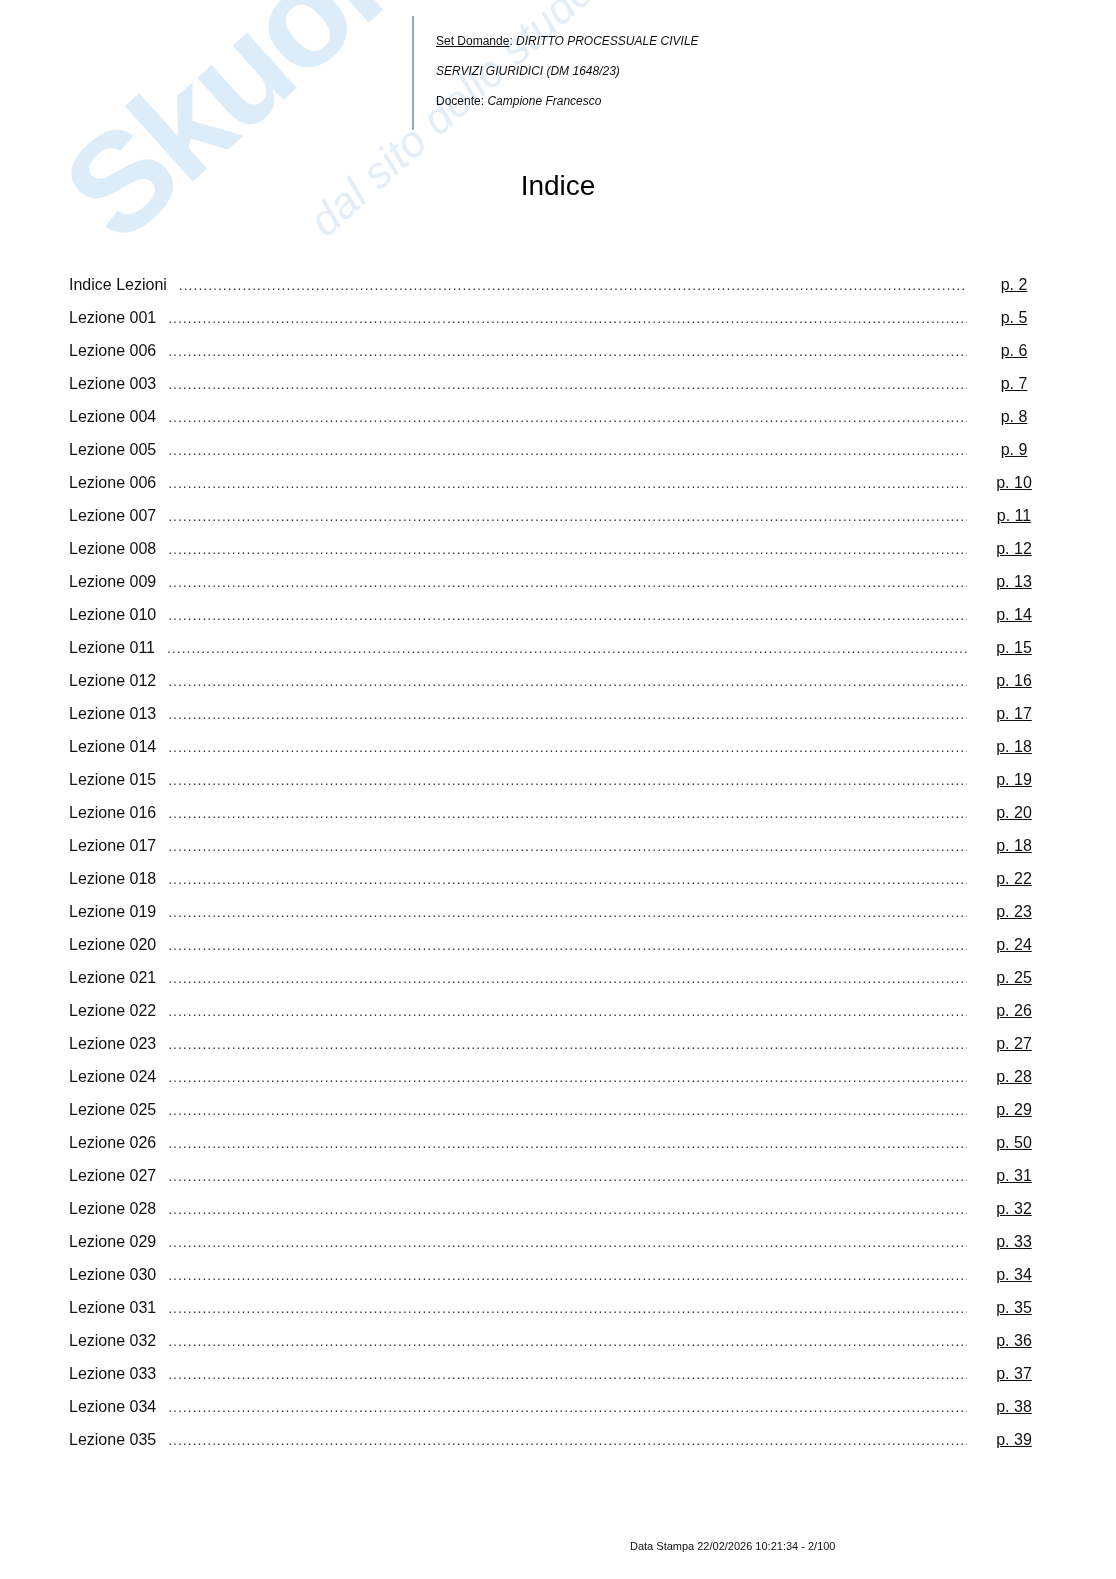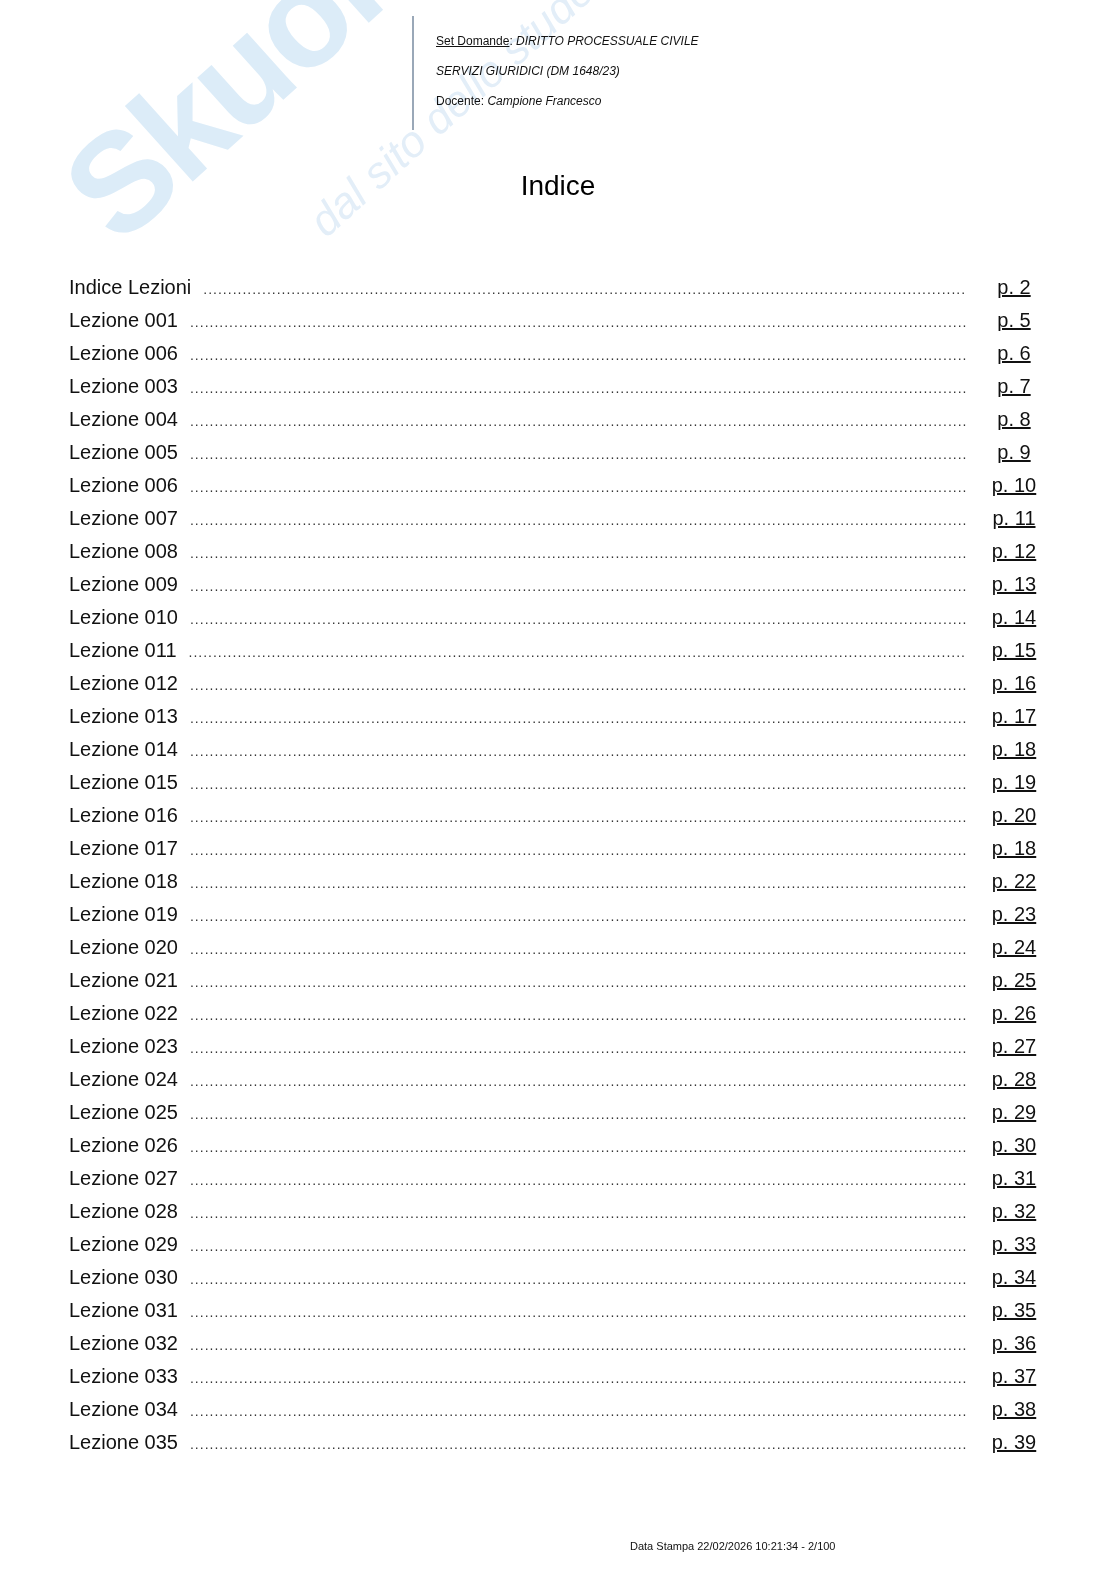--- a/index.html
+++ b/index.html
@@ -7,21 +7,21 @@
   .watermark { position: absolute; left: 10px; top: 40px; width: 520px; height: 420px; pointer-events: none; }
   .wm-rot { position: absolute; left: 30px; top: 120px; transform: rotate(-42deg); transform-origin: left top; }
   .wm-main { font-family: "Liberation Sans", sans-serif; font-weight: bold; font-size: 140px; color: #dcecf8; letter-spacing: -4px; line-height: 1; white-space: nowrap; position: relative; }
   .wm-sub { position: absolute; left: 160px; top: 210px; font-size: 44px; font-style: italic; color: #e3eef8; white-space: nowrap; }
   .header-rule { position: absolute; left: 412px; top: 16px; width: 2px; height: 114px; background: #9aa8b8; }
   .header { position: absolute; left: 436px; top: 26px; font-size: 12px; line-height: 30px; }
   .header .u { text-decoration: underline; }
   .header i { font-style: italic; }
   .title { position: absolute; left: 0; width: 1116px; top: 170px; text-align: center; font-size: 28px; color: #000; }
   .toc { position: absolute; left: 69px; top: 276px; width: 970px; }
-  .row { display: flex; align-items: baseline; height: 33px; font-size: 20px; }
+  .row { display: flex; align-items: baseline; height: 33px; font-size: 16px; }
   .row .label { white-space: nowrap; padding-right: 12px; }
   .row .dots { flex: 1; overflow: hidden; white-space: nowrap; color: #333; letter-spacing: 1px; font-size: 14px; margin-right: 22px; }
   .row .dots::after { content: "............................................................................................................................................................................................................................"; }
   .row .page { width: 50px; text-align: center; white-space: nowrap; text-decoration: underline; }
   .footer { position: absolute; top: 1540px; left: 630px; font-size: 11px; color: #111; text-align: center; }
 </style>
 </head>
 <body>
 
 <div class="watermark">
@@ -167,21 +167,21 @@
       <span class="page">p. 28</span>
     </div>
     <div class="row">
       <span class="label">Lezione 025</span>
       <span class="dots"></span>
       <span class="page">p. 29</span>
     </div>
     <div class="row">
       <span class="label">Lezione 026</span>
       <span class="dots"></span>
-      <span class="page">p. 30</span>
+      <span class="page">p. 50</span>
     </div>
     <div class="row">
       <span class="label">Lezione 027</span>
       <span class="dots"></span>
       <span class="page">p. 31</span>
     </div>
     <div class="row">
       <span class="label">Lezione 028</span>
       <span class="dots"></span>
       <span class="page">p. 32</span>

